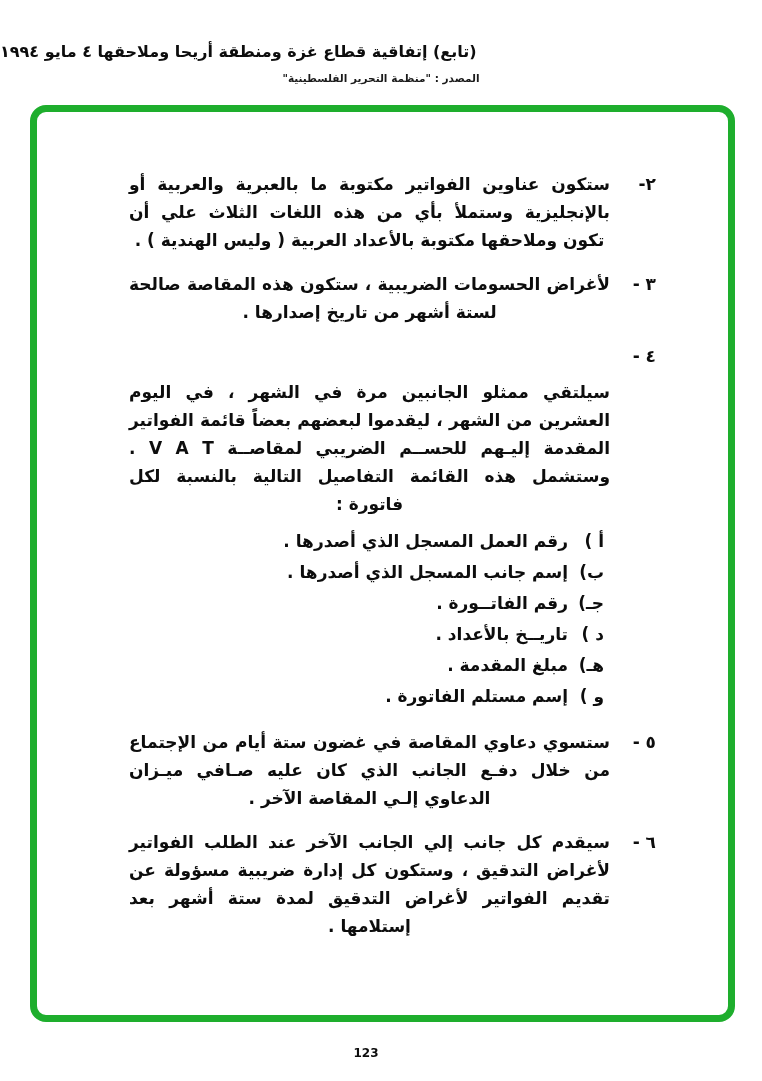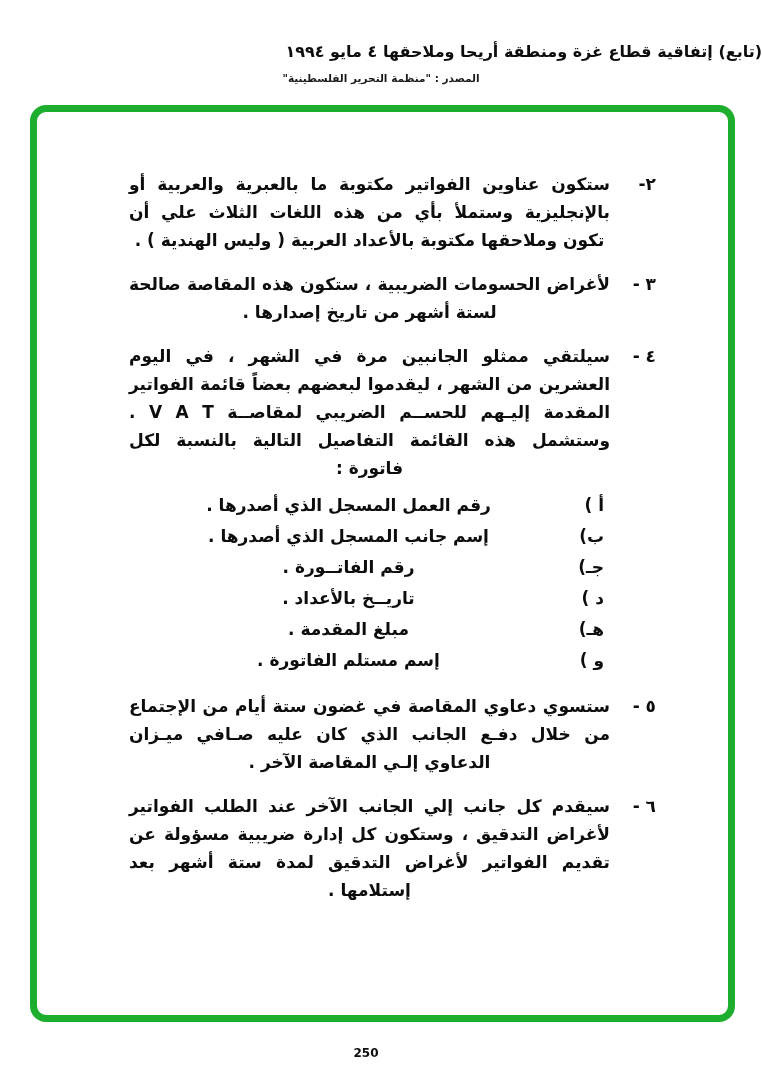--- a/index.html
+++ b/index.html
@@ -6,22 +6,22 @@
   body {
     width: 762px; height: 1081px;
     background: #ffffff;
     position: relative;
     font-family: "DejaVu Sans", sans-serif;
     color: #0d0d0d;
     overflow: hidden;
   }
   .header-title {
     position: absolute;
-    top: 42px; left: 0; right: 0;
-    text-align: right;
+    top: 42px; left: 0; right: 8px;
+    text-align: left;
     direction: rtl;
     font-size: 16px;
     font-weight: bold;
     letter-spacing: 0.2px;
   }
   .header-source {
     position: absolute;
     top: 72px; left: 0; right: 0;
     text-align: center;
     direction: rtl;
@@ -54,28 +54,28 @@
   .item > .marker {
     flex: 0 0 46px;
     white-space: nowrap;
   }
   .item .body {
     flex: 1;
     display: block;
     text-align: justify;
     text-align-last: center;
   }
-  .body-col { flex: 1; display: flex; flex-direction: column; }
+  .body-col { flex: 1; display: flex; flex-direction: column; margin-top: 36px; }
   .sublist { margin-top: 8px; margin-right: 6px; }
   .subitem {
     display: flex;
     line-height: 31px;
   }
   .subitem > .marker { flex: 0 0 36px; white-space: nowrap; }
-  .subitem > .subtext { flex: 1; text-align: center; }
+  .subitem > .subtext { flex: 1; text-align: right; }
   .page-number {
     position: absolute;
     top: 1046px; left: 0; right: 30px;
     text-align: center;
     direction: rtl;
     font-size: 12px;
     font-weight: bold;
   }
 </style>
 </head>
@@ -136,13 +136,13 @@
     </div>
 
     <div class="item">
       <span class="marker">٦ -</span>
       <div class="body">سيقدم كل جانب إلي الجانب الآخر عند الطلب الفواتير لأغراض التدقيق ، وستكون كل إدارة ضريبية مسؤولة عن تقديم الفواتير لأغراض التدقيق لمدة ستة أشهر بعد إستلامها .</div>
     </div>
 
   </div>
 </div>
 
-<div class="page-number">250</div>
+<div class="page-number">123</div>
 
 </body></html>

